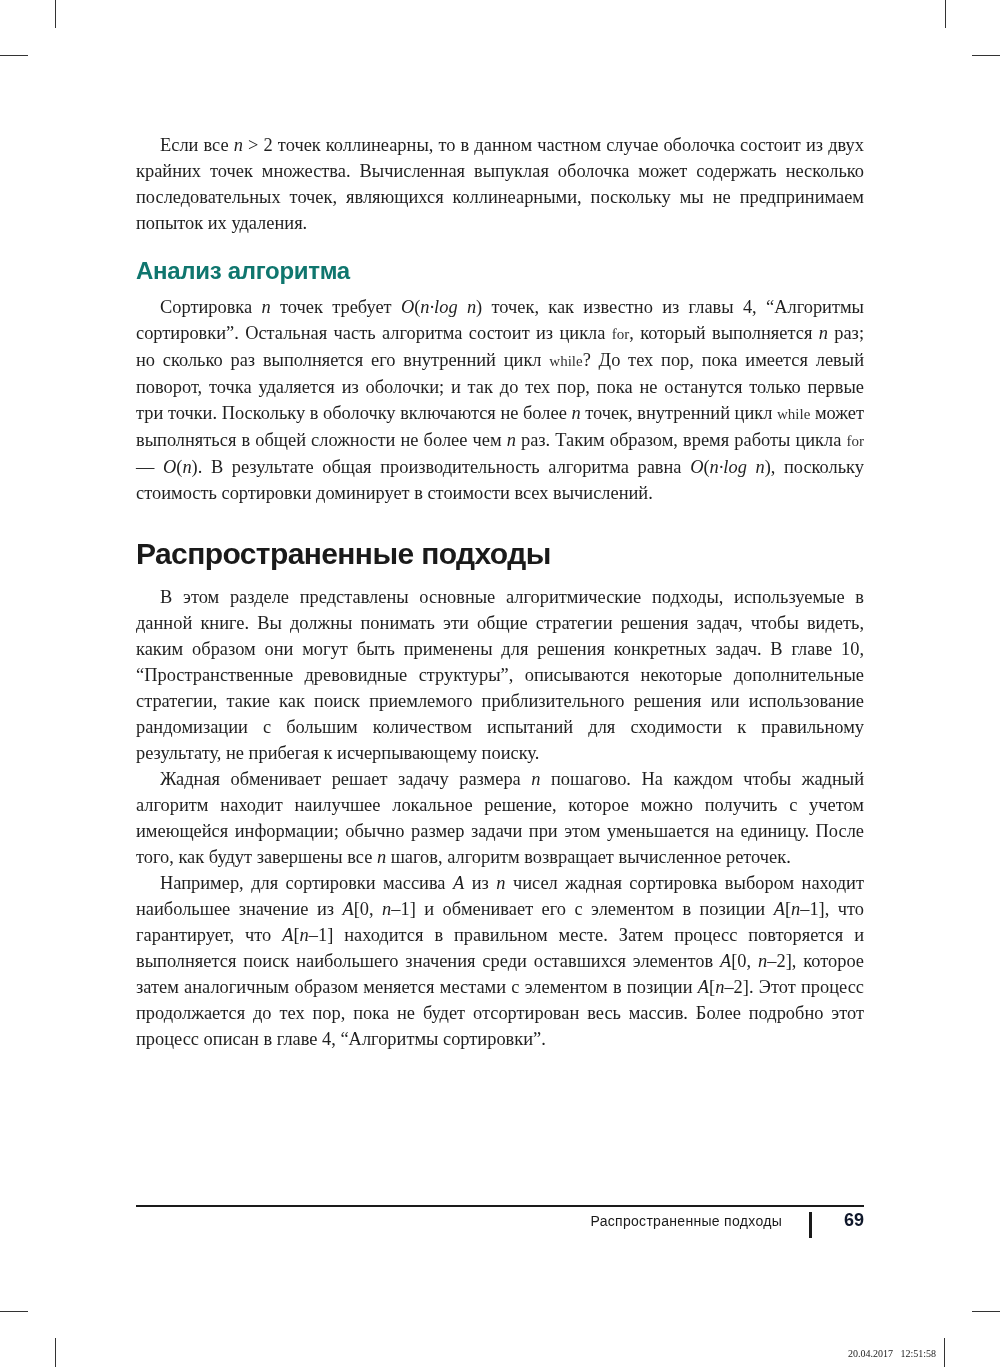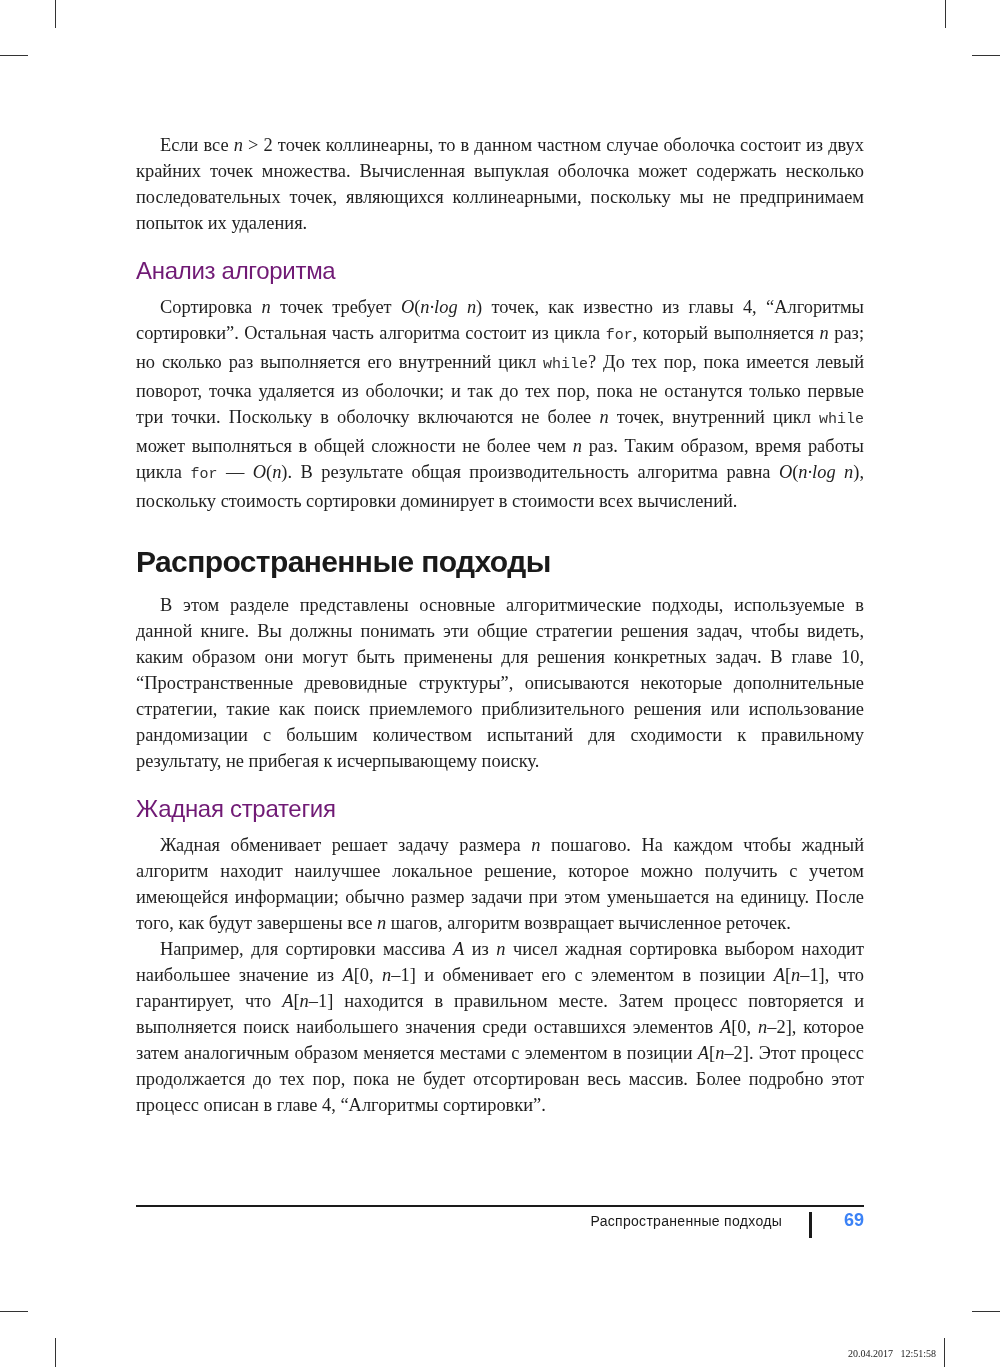--- a/index.html
+++ b/index.html
@@ -5,40 +5,40 @@
   html, body { margin:0; padding:0; background:#fff; }
   body { width:1000px; height:1367px; position:relative; overflow:hidden; color:#1c1c1c; }
   .crop { position:absolute; background:#333; }
   .page-text {
     position:absolute; left:136px; width:728px; top:132px;
     font-family:"Liberation Serif", "DejaVu Serif", serif;
     font-size:18.4px; line-height:26px; color:#1f1f1f;
   }
   .page-text p { margin:0; text-align:justify; text-indent:24px; hyphens:manual; }
   .h2 {
-    font-family:"Liberation Sans", "DejaVu Sans", sans-serif; font-weight:normal;
-    font-size:24px; line-height:30px; margin:20px 0 8px 0; color:#701a75; letter-spacing:-0.3px;
+    font-family:"Liberation Sans", "DejaVu Sans", sans-serif; font-weight:bold;
+    font-size:24px; line-height:30px; margin:20px 0 8px 0; color:#0f766e; letter-spacing:-0.3px;
   }
   .h1 {
     font-family:"Liberation Sans", "DejaVu Sans", sans-serif; font-weight:bold;
     font-size:30px; line-height:36px; margin:30px 0 12px 0; color:#1a1a1a; letter-spacing:-0.6px;
   }
   .h2.first { margin-top:20px; }
   i.m { font-style:italic; }
-  code { font-family:Liberation Mono, monospace; font-size:15px; color:#333; }
+  code { font-family:Liberation Serif, serif; font-size:15px; color:#333; }
   b { font-weight:normal; }
   .footer-rule { position:absolute; left:136px; width:728px; top:1205px; height:2px; background:#1a1a1a; }
   .running-title {
     position:absolute; right:218px; top:1213px;
     font-family:"Liberation Sans", "DejaVu Sans", sans-serif; font-size:14px; color:#1a1a1a; letter-spacing:0.3px;
   }
   .footer-bar { position:absolute; left:809px; top:1212px; width:3px; height:26px; background:#1a1a1a; }
   .page-num {
     position:absolute; right:136px; top:1210px;
-    font-family:"Liberation Sans", "DejaVu Sans", sans-serif; font-size:18px; font-weight:bold; color:#3b82f6;
+    font-family:"Liberation Sans", "DejaVu Sans", sans-serif; font-size:18px; font-weight:bold; color:#0f172a;
   }
   .slug-left, .slug-right {
     position:absolute; top:1348px; font-family:"Liberation Serif", "DejaVu Serif", serif; font-size:10px; color:#222;
   }
   .slug-left { left:75px; }
   .slug-right { right:64px; }
 </style>
 </head>
 <body>
 
@@ -53,21 +53,20 @@
 
 <div class="page-text">
   <p><span>Если все </span><i class="m">n</i><span> &gt; 2 точек коллинеарны, то в данном частном случае оболочка состоит из двух крайних точек множества. Вычисленная выпуклая оболочка может содер­жать несколько последовательных точек, являющихся коллинеарными, поскольку мы не предпринимаем попыток их удаления.</span></p>
 
   <div class="h2 first">Анализ алгоритма</div>
   <p><span>Сортировка </span><i class="m">n</i><span> точек требует </span><i class="m">O</i><span>(</span><i class="m">n·log n</i><span>) точек, как известно из главы 4, “Алгорит­мы сортировки”. Остальная часть алгоритма состоит из цикла </span><code>for</code><span>, который выпол­няется </span><i class="m">n</i><span> раз; но сколько раз выполняется его внутренний цикл </span><code>while</code><span>? До тех пор, пока имеется левый поворот, точка удаляется из оболочки; и так до тех пор, пока не останутся только первые три точки. Поскольку в оболочку включаются не более </span><i class="m">n</i><span> точек, внутренний цикл </span><code>while</code><span> может выполняться в общей сложности не более чем </span><i class="m">n</i><span> раз. Таким образом, время работы цикла </span><code>for</code><span> — </span><i class="m">O</i><span>(</span><i class="m">n</i><span>). В результате общая произво­дительность алгоритма равна </span><i class="m">O</i><span>(</span><i class="m">n·log n</i><span>), поскольку стоимость сортировки доминиру­ет в стоимости всех вычислений.</span></p>
 
   <div class="h1">Распространенные подходы</div>
   <p><span>В этом разделе представлены основные алгоритмические подходы, используемые в данной книге. Вы должны понимать эти общие стратегии решения задач, чтобы видеть, каким образом они могут быть применены для решения конкретных задач. В главе 10, “Пространственные древовидные структуры”, описываются некоторые до­полнительные стратегии, такие как поиск приемлемого приблизительного решения или использование рандомизации с большим количеством испытаний для сходимос­ти к правильному результату, не прибегая к исчерпывающему поиску.</span></p>
 
-  <div class="h2">Жадная стратегия</div>
   <p><span>Жадная обменивает решает задачу размера </span><i class="m">n</i><span> пошагово. На каждом чтобы жадный алгоритм находит наилучшее локальное решение, которое можно получить с учетом имеющейся информации; обычно размер задачи при этом уменьшается на единицу. После того, как будут завершены все </span><i class="m">n</i><span> шагов, алгоритм возвращает вычисленное ре­точек.</span></p>
   <p><span>Например, для сортировки массива </span><i class="m">A</i><span> из </span><i class="m">n</i><span> чисел жадная </span><b>сортировка выбором</b><span> находит наибольшее значение из </span><i class="m">A</i><span>[0, </span><i class="m">n</i><span>–1] и обменивает его с элементом в позиции </span><i class="m">A</i><span>[</span><i class="m">n</i><span>–1], что гарантирует, что </span><i class="m">A</i><span>[</span><i class="m">n</i><span>–1] находится в правильном месте. Затем процесс повторяется и выполняется поиск наибольшего значения среди оставшихся эле­ментов </span><i class="m">A</i><span>[0, </span><i class="m">n</i><span>–2], которое затем аналогичным образом меняется местами с элемен­том в позиции </span><i class="m">A</i><span>[</span><i class="m">n</i><span>–2]. Этот процесс продолжается до тех пор, пока не будет отсор­тирован весь массив. Более подробно этот процесс описан в главе 4, “Алгоритмы сортировки”.</span></p>
 </div>
 
 <div class="footer-rule"></div>
 <div class="running-title">Распространенные подходы</div>
 <div class="footer-bar"></div>
 <div class="page-num">69</div>
 
 <div class="slug-left" style="white-space:pre;margin-top:24px;">Algorithms in a Nutshell.indb   69</div>

